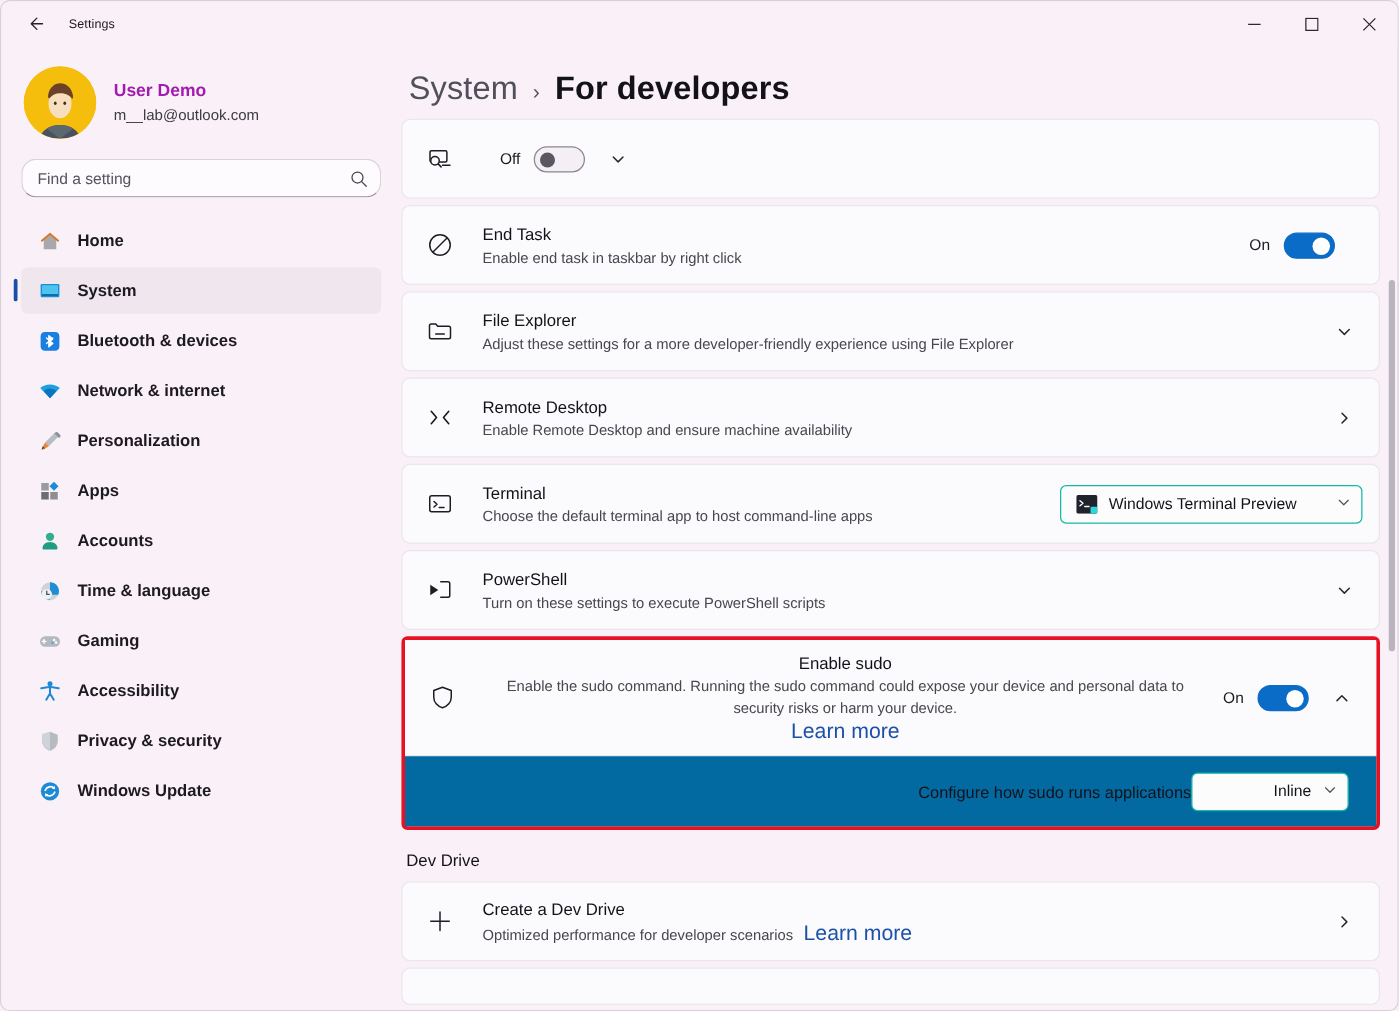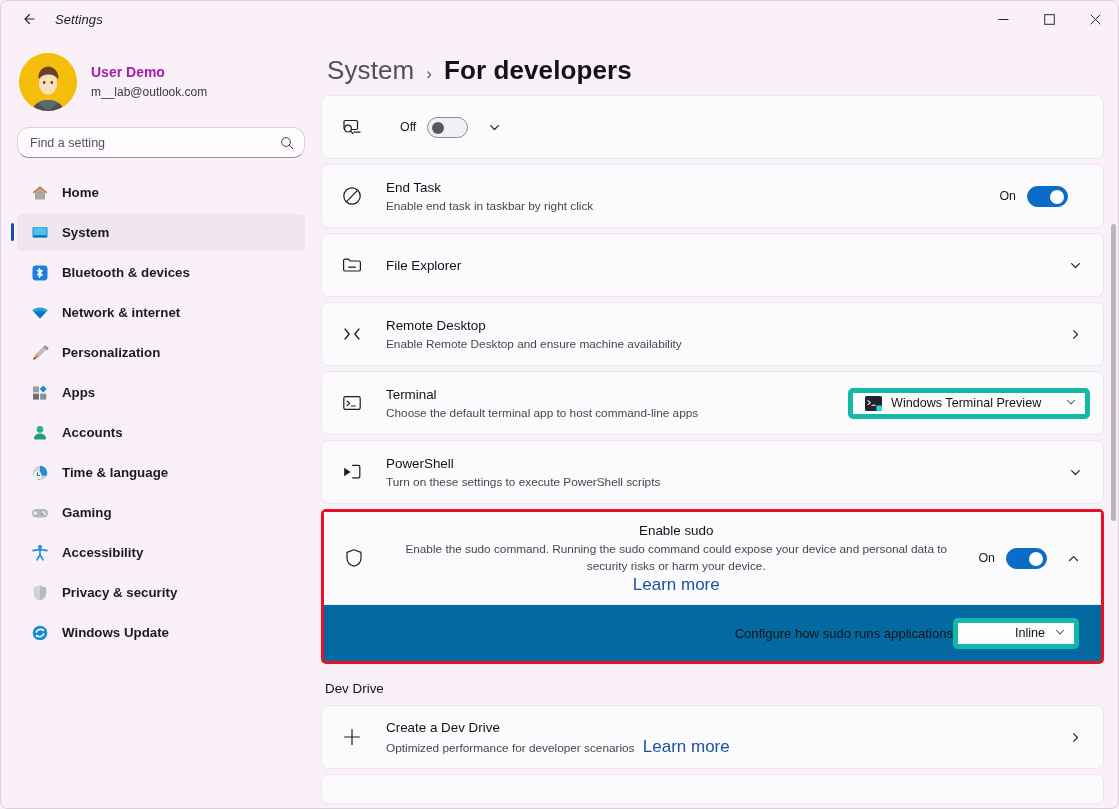--- a/index.html
+++ b/index.html
@@ -29,25 +29,24 @@
     background: #f9f1f7;
   }
   .back-btn {
     width: 34px; height: 30px;
     margin-left: 10px;
     display: flex; align-items: center; justify-content: center;
     border-radius: 5px;
     color: #25222a;
   }
   .title-text {
-    font-size: 13px;
+    font-size: 10px;
     color: #1b191e;
     margin-left: 10px;
     letter-spacing: .1px;
-    font-style: italic;
   }
   .winctl {
     margin-left: auto;
     display: flex;
     height: 36px;
   }
   .winctl div {
     width: 46px; height: 36px;
     display: flex; align-items: center; justify-content: center;
     color: #2b2830;
@@ -236,21 +235,21 @@
     display: flex; align-items: center; justify-content: center;
     color: #2a272f;
     border-radius: 4px;
   }
 
   
   .combo {
     height: 31px;
     min-width: 92px;
     background: #fdfcfd;
-    border: 5px solid #14b8a6;
+    border: 1px solid #14b8a6;
     border-radius: 5px;
     display: flex;
     align-items: center;
     gap: 9px;
     padding: 0 8px 0 12px;
     font-size: 12.6px;
     color: #141219;
   }
   .combo .cb-label { flex: 1; white-space: nowrap; }
   .combo .cb-ico { width: 17px; height: 15px; flex: 0 0 17px; }
@@ -549,20 +548,21 @@
 
         <div class="card">
           <span class="c-ico">
             <svg width="22" height="22" viewBox="0 0 22 22" fill="none">
                 <path d="M2.6 6.6a1.4 1.4 0 011.4-1.4h3.6l1.6 1.8h8.8a1.4 1.4 0 011.4 1.4v7.2a1.4 1.4 0 01-1.4 1.4H4a1.4 1.4 0 01-1.4-1.4z" stroke="#1e1c23" stroke-width="1.2" stroke-linejoin="round"></path>
                 <path d="M7.6 13.2h6.8" stroke="#1e1c23" stroke-width="1.2" stroke-linecap="round"></path>
               </svg>
           </span>
           <div class="c-text">
             <div class="c-title">File Explorer</div>
+            <div class="c-sub">Adjust these settings for a more developer-friendly experience using File Explorer</div>
           </div>
           <div class="c-right">
             <div class="chev">
               <svg width="13" height="13" viewBox="0 0 13 13" fill="none">
                   <path d="M2.6 4.6L6.5 8.5l3.9-3.9" stroke="#2a272f" stroke-width="1.2" stroke-linecap="round" stroke-linejoin="round"></path>
                 </svg>
             </div>
           </div>
         </div>
 

